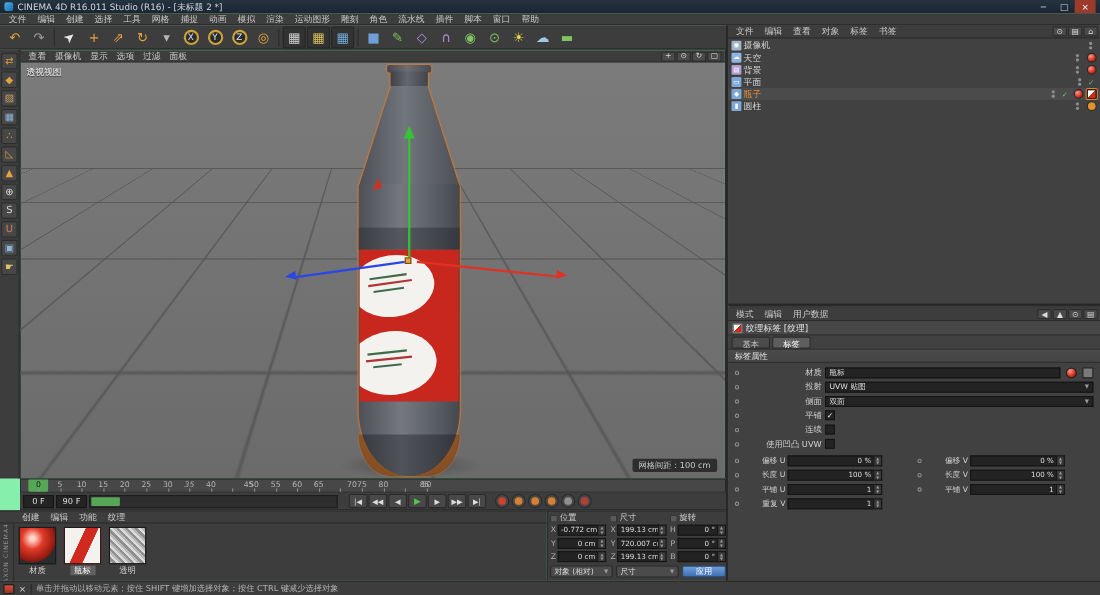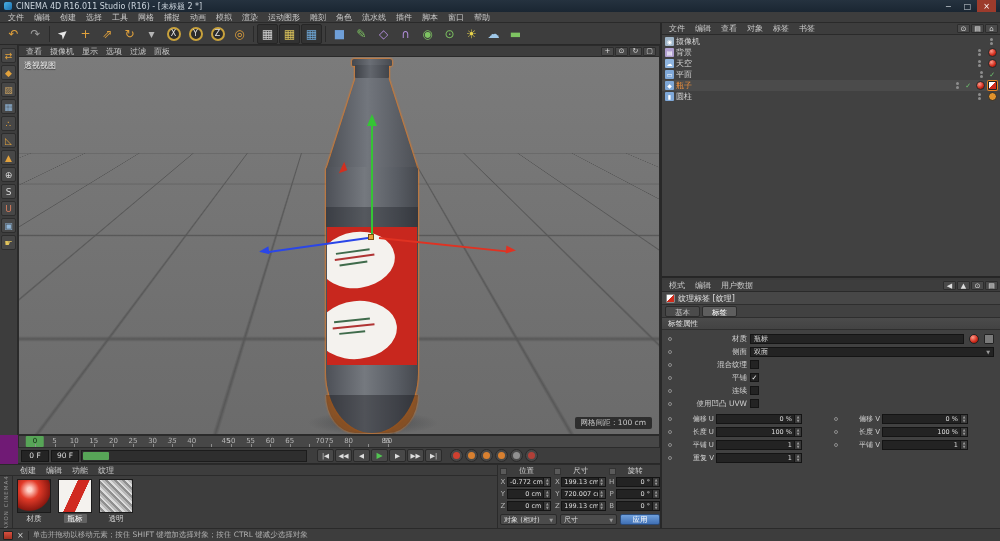--- a/index.html
+++ b/index.html
@@ -1,18 +1,18 @@
 <!DOCTYPE html>
 <html><head>
 <meta charset="utf-8">
 <style>
 *{margin:0;padding:0;box-sizing:border-box;}
 html,body{width:1000px;height:541px;overflow:hidden;background:#2e2e2e;}
 body{font-family:"DejaVu Sans","Liberation Sans",sans-serif;font-size:8px;color:#c9c9c9;position:relative;}
-#app{position:absolute;inset:0;width:1000px;height:541px;background:#701a75;}
+#app{position:absolute;inset:0;width:1000px;height:541px;background:#86efac;}
 
 
 #titlebar{position:absolute;left:0;top:0;width:1000px;height:12px;background:linear-gradient(#25323f,#1a2632);display:flex;align-items:center;padding:0 4px;gap:4px;}
 #titlebar .logo{width:8px;height:8px;border-radius:2px;background:linear-gradient(135deg,#4ab2e8,#1a6fae);flex:none;}
 #titlebar .t{font-size:8px;color:#cdd6de;white-space:nowrap;}
 .wctrls{margin-left:auto;display:flex;height:12px;}
 .wc{width:19px;height:12px;display:flex;align-items:center;justify-content:center;color:#cfd6dc;font-size:8px;}
 .wc.close{background:#9c3b2c;color:#fff;}
 
 
@@ -102,21 +102,21 @@
 .thumb.red-sphere{background:radial-gradient(circle at 36% 30%,#ffd2c8 0 7%,#e23a28 32%,#8c1810 68%,rgba(40,10,8,0) 72%),#2c2c2c;}
 .thumb.label{background:linear-gradient(115deg,#f4f2ee 40%,rgba(244,242,238,0) 41%),linear-gradient(295deg,#f4f2ee 34%,rgba(244,242,238,0) 35%),#d02a20;}
 .thumb.noise{background:repeating-linear-gradient(45deg,#b9b9b9 0 2px,#8f8f8f 2px 4px,#dcdcdc 4px 6px);}
 .swatch .nm{font-size:7.5px;color:#cfcfcf;line-height:9px;}
 .swatch.selected .nm{color:#fff;background:#616161;padding:0 4px;border-radius:1px;}
 
 
 #coords{position:absolute;left:497px;top:464px;width:165px;height:64px;background:#3d3d3d;border-top:1px solid #2a2a2a;border-left:1px solid #2a2a2a;padding:1px 2px;}
 #coordcols{display:flex;gap:3px;}
 .ccol{flex:1;min-width:0;}
-.chead{display:flex;align-items:center;gap:12px;height:10px;font-size:7.5px;color:#d5d5d5;}
+.chead{display:flex;align-items:center;gap:2px;height:10px;font-size:7.5px;color:#d5d5d5;}
 .chead i{width:7px;height:7px;background:#5a5a5a;border:1px solid #333;display:inline-block;flex:none;}
 .crow{display:flex;align-items:center;gap:1px;height:12px;}
 .axl{width:6px;font-size:7px;color:#b5b5b5;text-align:center;flex:none;}
 .spin{flex:1;display:flex;height:10px;min-width:0;}
 .spin .val{flex:1;background:#232323;border:1px solid #141414;color:#ddd;font-size:6.5px;line-height:8px;padding:0 2px;text-align:right;white-space:nowrap;overflow:hidden;min-width:0;}
 .spin .st{width:7px;display:flex;flex-direction:column;background:#3a3a3a;border:1px solid #141414;border-left:none;flex:none;}
 .spin .st i{flex:1;font-style:normal;font-size:3.5px;line-height:4px;color:#9a9a9a;text-align:center;}
 #coordbottom{display:flex;gap:3px;margin-top:2px;align-items:center;}
 .csel{flex:1;height:11px;background:#4b4b4b;border:1px solid #2a2a2a;border-radius:2px;font-size:7px;color:#ddd;display:flex;align-items:center;justify-content:space-between;padding:0 3px;min-width:0;white-space:nowrap;overflow:hidden;}
 .csel .car{color:#999;font-size:5px;}
@@ -634,32 +634,32 @@
           <div class="orow">
             <span class="oicn" style="background: rgb(159, 181, 200);">◉</span>
             <span class="onm">摄像机</span>
             <span class="ospace"></span>
             <span class="dots">
               <i></i>
               <i></i>
             </span>
           </div>
           <div class="orow">
+            <span class="oicn" style="background: rgb(143, 181, 224);">☁</span>
+            <span class="onm">天空</span>
+            <span class="ospace"></span>
+            <span class="dots">
+              <i></i>
+              <i></i>
+            </span>
+            <span class="tag mat-red"></span>
+          </div>
+          <div class="orow">
             <span class="oicn" style="background: rgb(176, 159, 208);">▤</span>
             <span class="onm">背景</span>
-            <span class="ospace"></span>
-            <span class="dots">
-              <i></i>
-              <i></i>
-            </span>
-            <span class="tag mat-red"></span>
-          </div>
-          <div class="orow">
-            <span class="oicn" style="background: rgb(143, 181, 224);">☁</span>
-            <span class="onm">天空</span>
             <span class="ospace"></span>
             <span class="dots">
               <i></i>
               <i></i>
             </span>
             <span class="tag mat-red"></span>
           </div>
           <div class="orow">
             <span class="oicn" style="background: rgb(127, 168, 216);">▭</span>
             <span class="onm">平面</span>
@@ -722,30 +722,33 @@
             <span class="adot"></span>
             <span class="albl">材质</span>
             <div class="afield">
               <span>瓶标</span>
             </div>
             <span class="minichip chip-red"></span>
             <span class="minichip chip-gray"></span>
           </div>
           <div class="arow">
             <span class="adot"></span>
+            <span class="albl">投射</span>
+            <div class="afield">
+              <span>UVW 贴图</span>
+              <span class="car">▼</span>
+            </div>
+          </div>
+          <div class="arow">
+            <span class="adot"></span>
             <span class="albl">侧面</span>
             <div class="afield">
               <span>双面</span>
               <span class="car">▼</span>
             </div>
-          </div>
-          <div class="arow">
-            <span class="adot"></span>
-            <span class="albl">混合纹理</span>
-            <span class="acheck"></span>
           </div>
           <div class="arow">
             <span class="adot"></span>
             <span class="albl">平铺</span>
             <span class="acheck">✓</span>
           </div>
           <div class="arow">
             <span class="adot"></span>
             <span class="albl">连续</span>
             <span class="acheck"></span>

